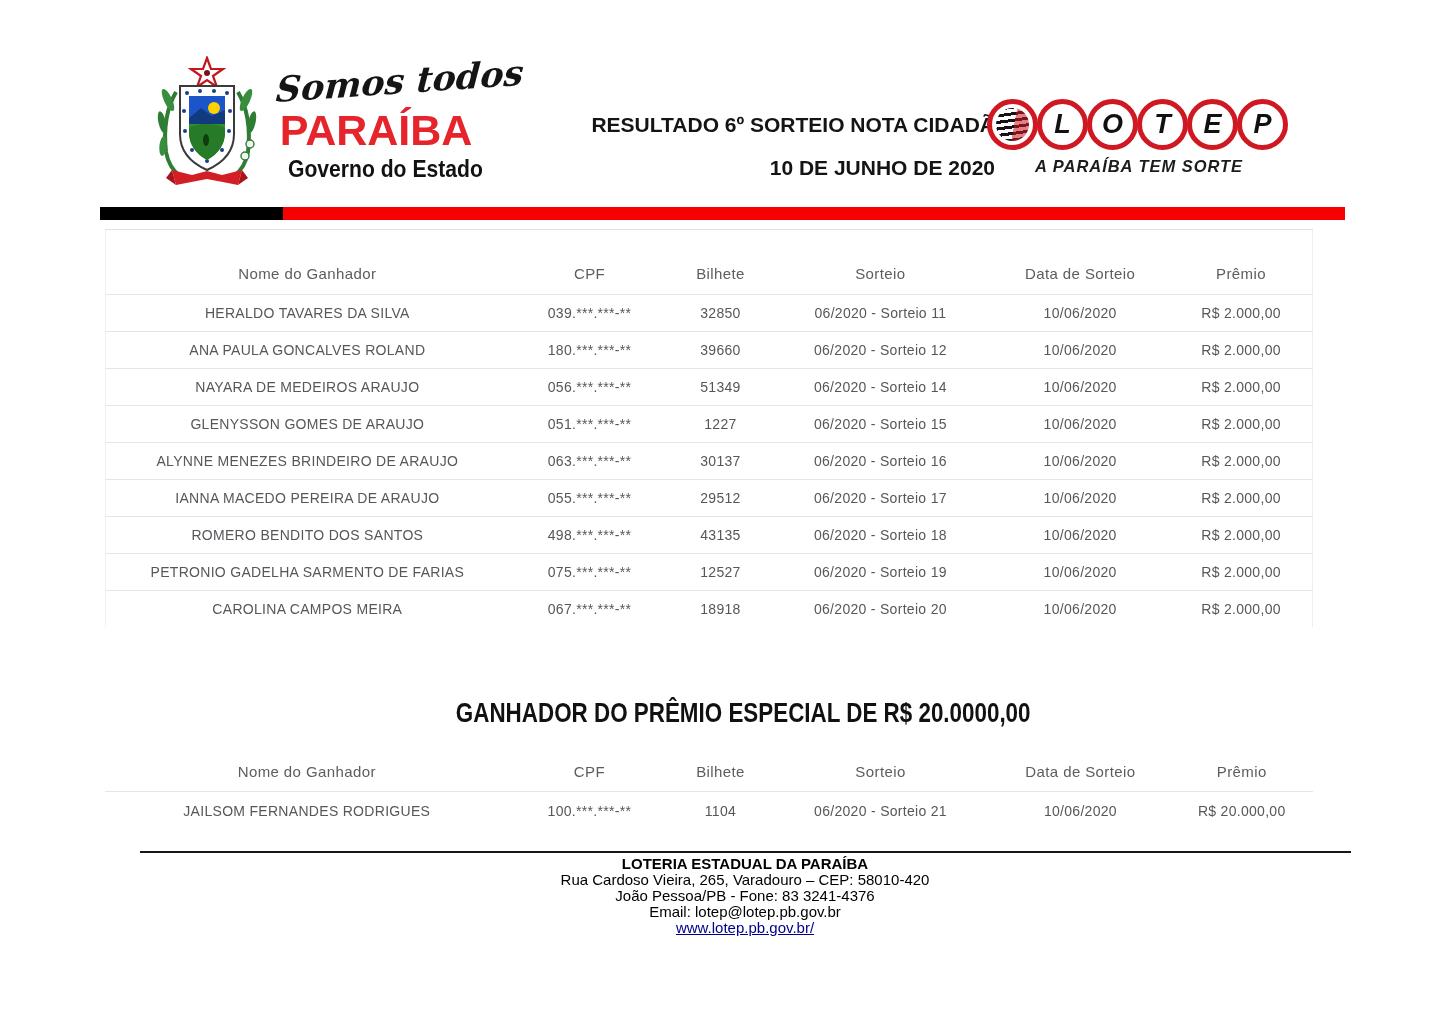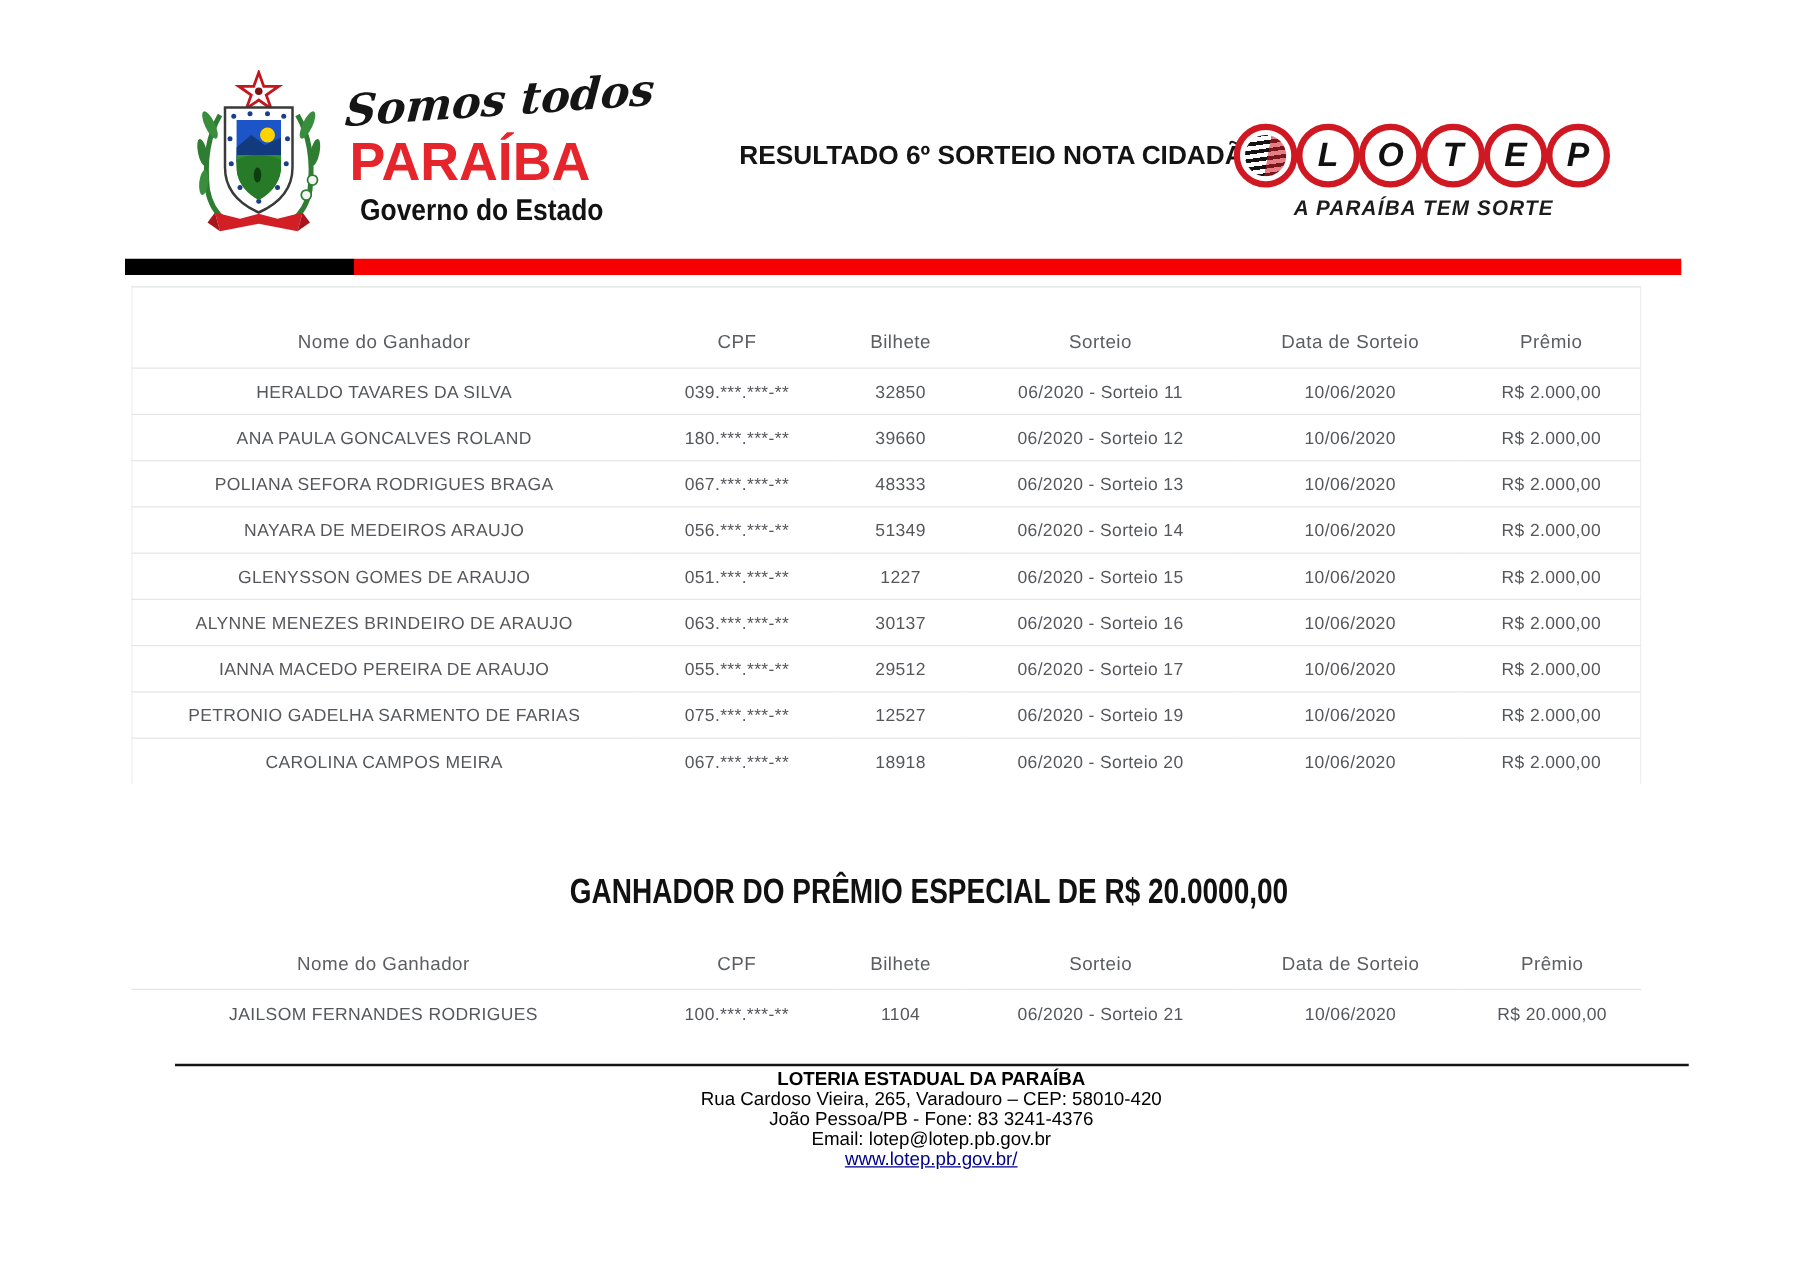--- a/index.html
+++ b/index.html
@@ -156,20 +156,21 @@
     </svg>
     <div class="gov-text">
       <div class="gov-script">Somos todos</div>
       <div class="gov-state">PARAÍBA</div>
       <div class="gov-sub">Governo do Estado</div>
     </div>
   </div>
 
   <div class="doc-title">
     <div class="line1">RESULTADO 6º SORTEIO NOTA CIDADÃ</div>
+    <div class="line2">10 DE JUNHO DE 2020</div>
   </div>
 
   <div class="lotep-logo">
     <div class="lotep-circles">
       <div class="lotep-circle">
         <div class="lotep-ball"></div>
       </div>
       <div class="lotep-circle">L</div>
       <div class="lotep-circle">O</div>
       <div class="lotep-circle">T</div>
@@ -212,28 +213,20 @@
         </tr>
         <tr>
           <td>ANA PAULA GONCALVES ROLAND</td>
           <td>180.***.***-**</td>
           <td>39660</td>
           <td>06/2020 - Sorteio 12</td>
           <td>10/06/2020</td>
           <td>R$ 2.000,00</td>
         </tr>
         <tr>
-          <td>POLIANA SEFORA RODRIGUES BRAGA</td>
-          <td>067.***.***-**</td>
-          <td>48333</td>
-          <td>06/2020 - Sorteio 13</td>
-          <td>10/06/2020</td>
-          <td>R$ 2.000,00</td>
-        </tr>
-        <tr>
           <td>NAYARA DE MEDEIROS ARAUJO</td>
           <td>056.***.***-**</td>
           <td>51349</td>
           <td>06/2020 - Sorteio 14</td>
           <td>10/06/2020</td>
           <td>R$ 2.000,00</td>
         </tr>
         <tr>
           <td>GLENYSSON GOMES DE ARAUJO</td>
           <td>051.***.***-**</td>
@@ -248,20 +241,28 @@
           <td>30137</td>
           <td>06/2020 - Sorteio 16</td>
           <td>10/06/2020</td>
           <td>R$ 2.000,00</td>
         </tr>
         <tr>
           <td>IANNA MACEDO PEREIRA DE ARAUJO</td>
           <td>055.***.***-**</td>
           <td>29512</td>
           <td>06/2020 - Sorteio 17</td>
+          <td>10/06/2020</td>
+          <td>R$ 2.000,00</td>
+        </tr>
+        <tr>
+          <td>ROMERO BENDITO DOS SANTOS</td>
+          <td>498.***.***-**</td>
+          <td>43135</td>
+          <td>06/2020 - Sorteio 18</td>
           <td>10/06/2020</td>
           <td>R$ 2.000,00</td>
         </tr>
         <tr>
           <td>PETRONIO GADELHA SARMENTO DE FARIAS</td>
           <td>075.***.***-**</td>
           <td>12527</td>
           <td>06/2020 - Sorteio 19</td>
           <td>10/06/2020</td>
           <td>R$ 2.000,00</td>

